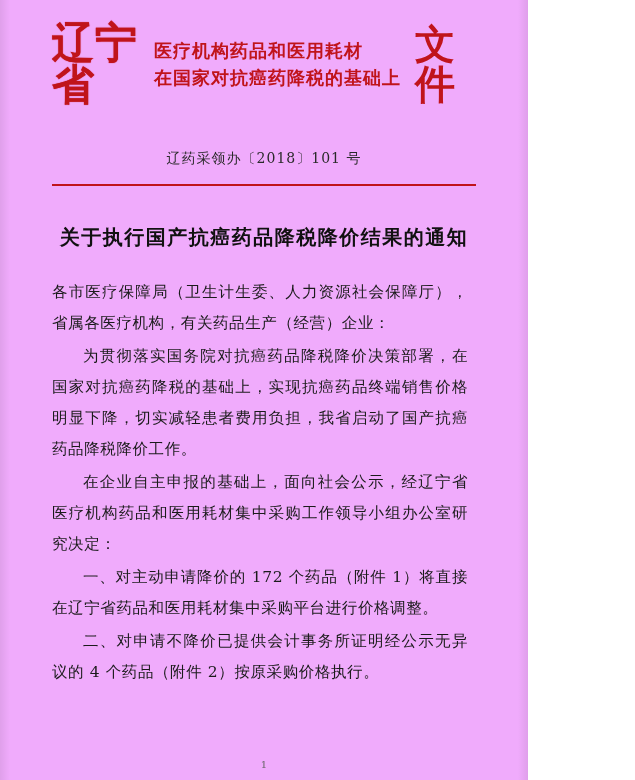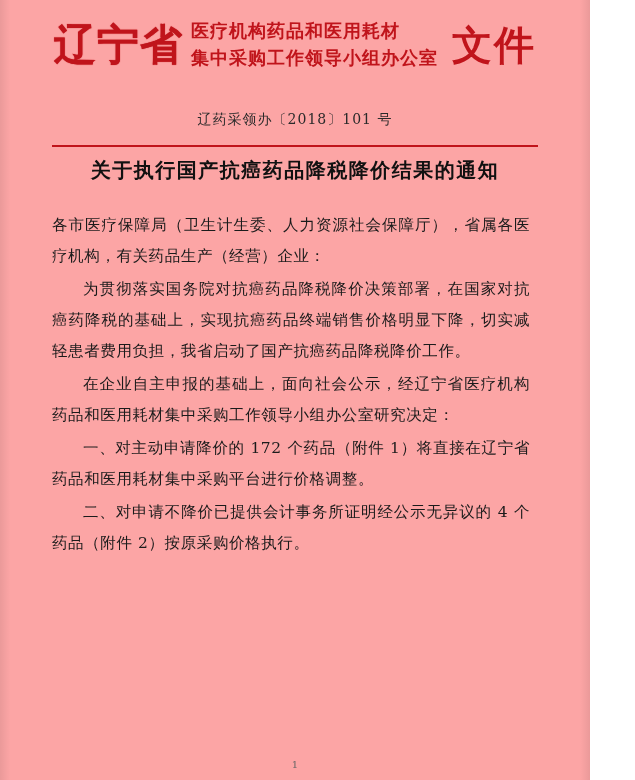--- a/index.html
+++ b/index.html
@@ -9,23 +9,23 @@
   }
   body {
     width: 635px;
     height: 780px;
     font-family: "DejaVu Serif", "Liberation Serif", serif;
     color: #1a1a1a;
     overflow: hidden;
   }
   .page {
     position: relative;
-    width: 590px;
+    width: 528px;
     height: 780px;
-    background: #fca5a5;
+    background: #f0abfc;
     box-sizing: border-box;
     padding: 0 52px;
   }
   
   .masthead {
     padding-top: 22px;
     display: flex;
     align-items: center;
     justify-content: center;
     gap: 8px;
@@ -72,21 +72,21 @@
   }
   
   .red-rule {
     margin: 16px 0 0 0;
     height: 2px;
     background: #c0141b;
     width: 100%;
   }
   
   .doc-title {
-    margin-top: 10px;
+    margin-top: 38px;
     text-align: center;
     font-size: 20px;
     font-weight: bold;
     letter-spacing: 1.5px;
     color: #111111;
   }
   
   .body-text {
     margin-top: 26px;
     font-size: 15.5px;
@@ -129,21 +129,21 @@
 
 <div class="page">
 
   <div class="edge-shadow-left"></div>
   <div class="edge-shadow-right"></div>
 
   <div class="masthead">
     <div class="masthead-big">辽宁省</div>
     <div class="masthead-mid">
       <span>医疗机构药品和医用耗材</span>
-      <span>集中采购工作领导小组办公室</span>
+      <span>在国家对抗癌药降税的基础上</span>
     </div>
     <div class="masthead-doc">文件</div>
   </div>
 
   <div class="doc-number">辽药采领办〔2018〕101 号</div>
 
   <div class="red-rule"></div>
 
   <div class="doc-title">关于执行国产抗癌药品降税降价结果的通知</div>
 

